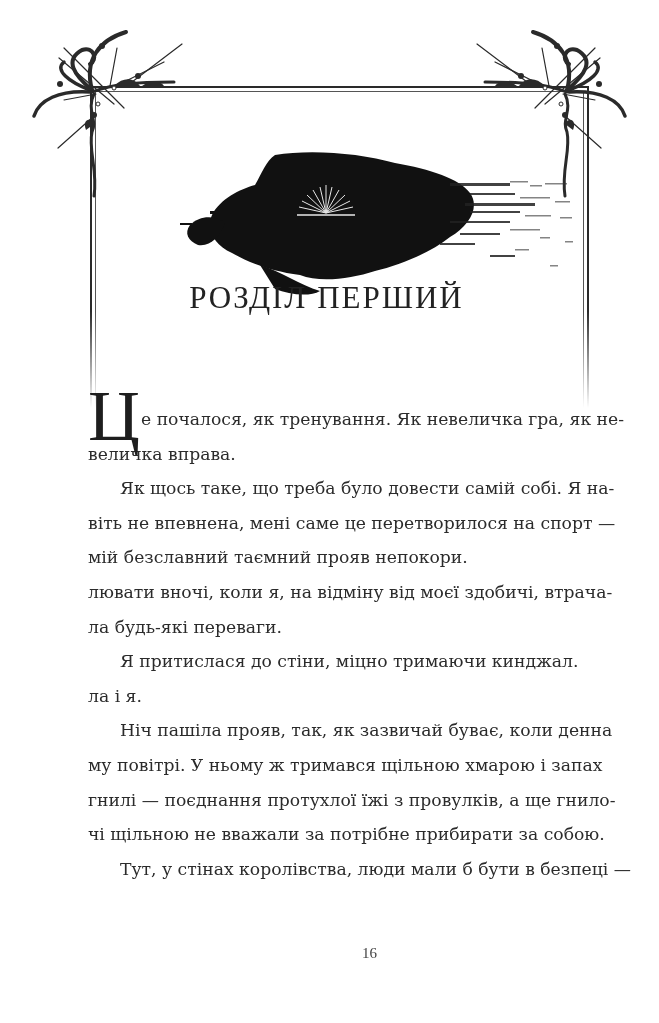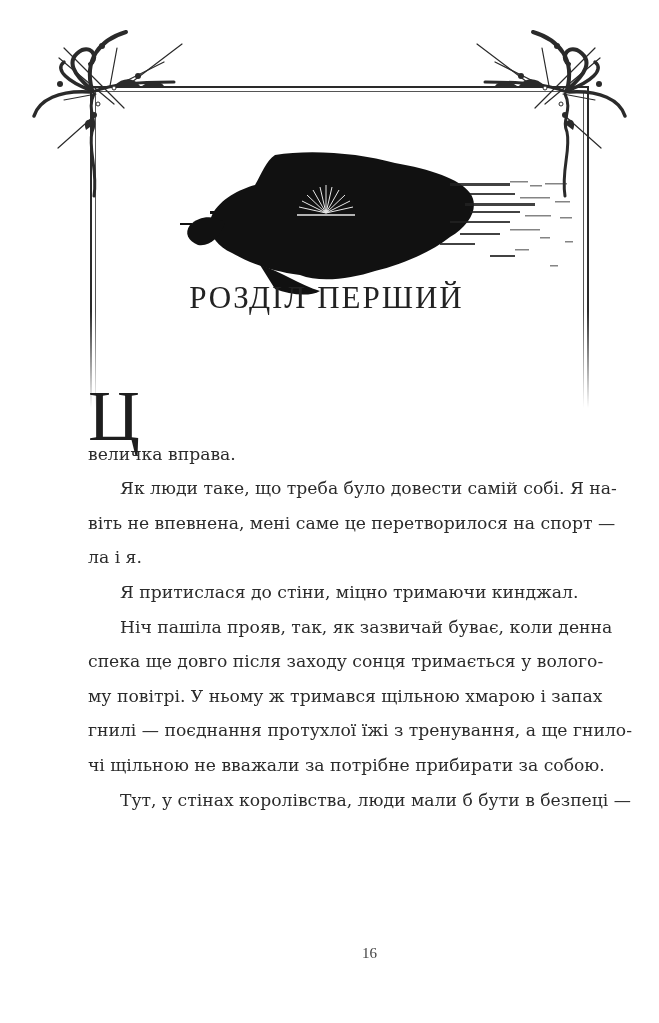--- a/index.html
+++ b/index.html
@@ -219,29 +219,32 @@
       <line x1="156" y1="68" x2="129" y2="62"></line>
       <line x1="156" y1="68" x2="183" y2="62"></line>
     </g>
   </svg>
 
   <div class="chapter-title">РОЗДІЛ ПЕРШИЙ</div>
 
   <div class="text">
     <span class="line dropcap-line">
       <span class="dropcap">Ц</span>
+      <span>е почалося, як тренування. Як невеличка гра, як не-</span>
     </span>
     <span class="line last">величка вправа.</span>
-    <span class="line indent">Як люди таке, що треба було довести самій собі. Я на-</span>
+    <span class="line indent">Як щось таке, що треба було довести самій собі. Я на-</span>
     <span class="line">віть не впевнена, мені саме це перетворилося на спорт —</span>
+    <span class="line last">мій безславний таємний прояв непокори.</span>
+    <span class="line">лювати вночі, коли я, на відміну від моєї здобичі, втрача-</span>
+    <span class="line last">ла будь-які переваги.</span>
+    <span class="line indent last">Я притислася до стіни, міцно тримаючи кинджал.</span>
     <span class="line last">ла і я.</span>
-    <span class="line indent last">Я притислася до стіни, міцно тримаючи кинджал.</span>
     <span class="line indent">Ніч пашіла прояв, так, як зазвичай буває, коли денна</span>
-    <span class="line">спека ще довго після заходу сонця тримається у волого-</span>
     <span class="line">му повітрі. У ньому ж тримався щільною хмарою і запах</span>
-    <span class="line">гнилі — поєднання протухлої їжі з тренування, а ще гнило-</span>
+    <span class="line">гнилі — поєднання протухлої їжі з провулків, а ще гнило-</span>
     <span class="line">чі щільною не вважали за потрібне прибирати за собою.</span>
     <span class="line indent">Тут, у стінах королівства, люди мали б бути в безпеці —</span>
 
   </div>
 
   <div class="page-number">16</div>
 </div>
 
 </body></html>

